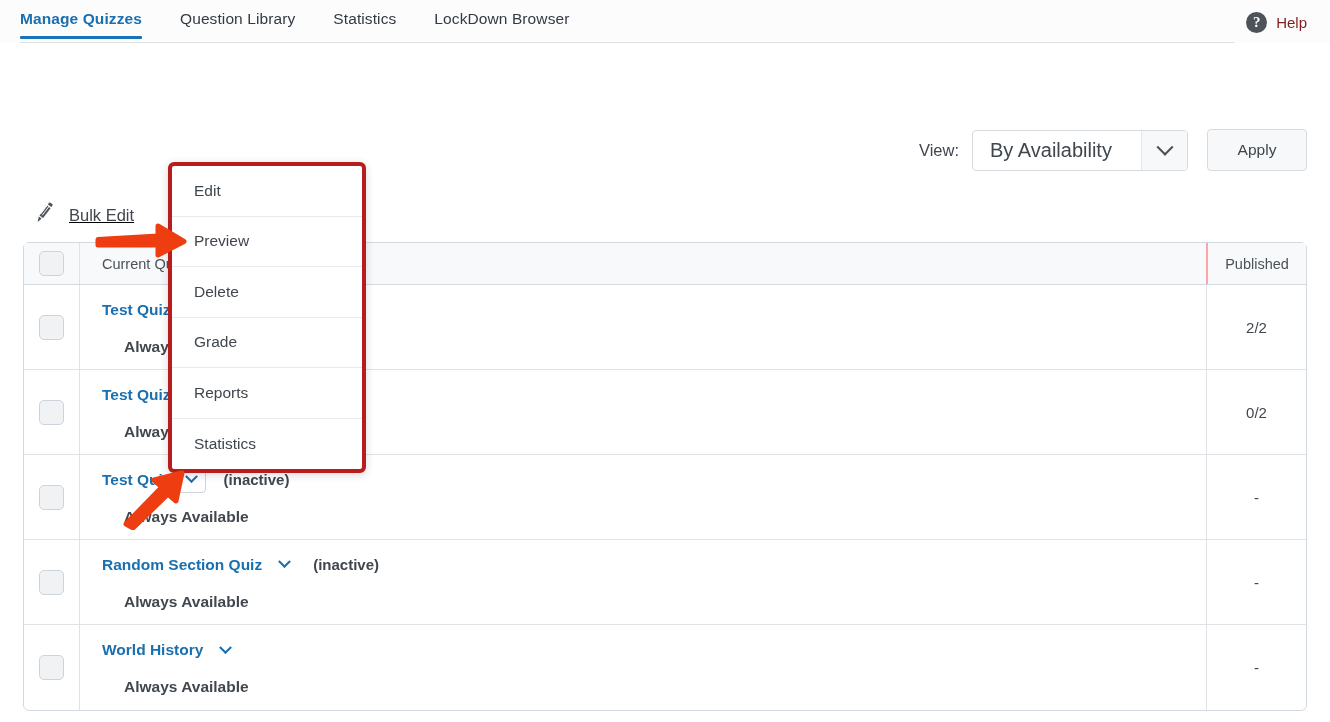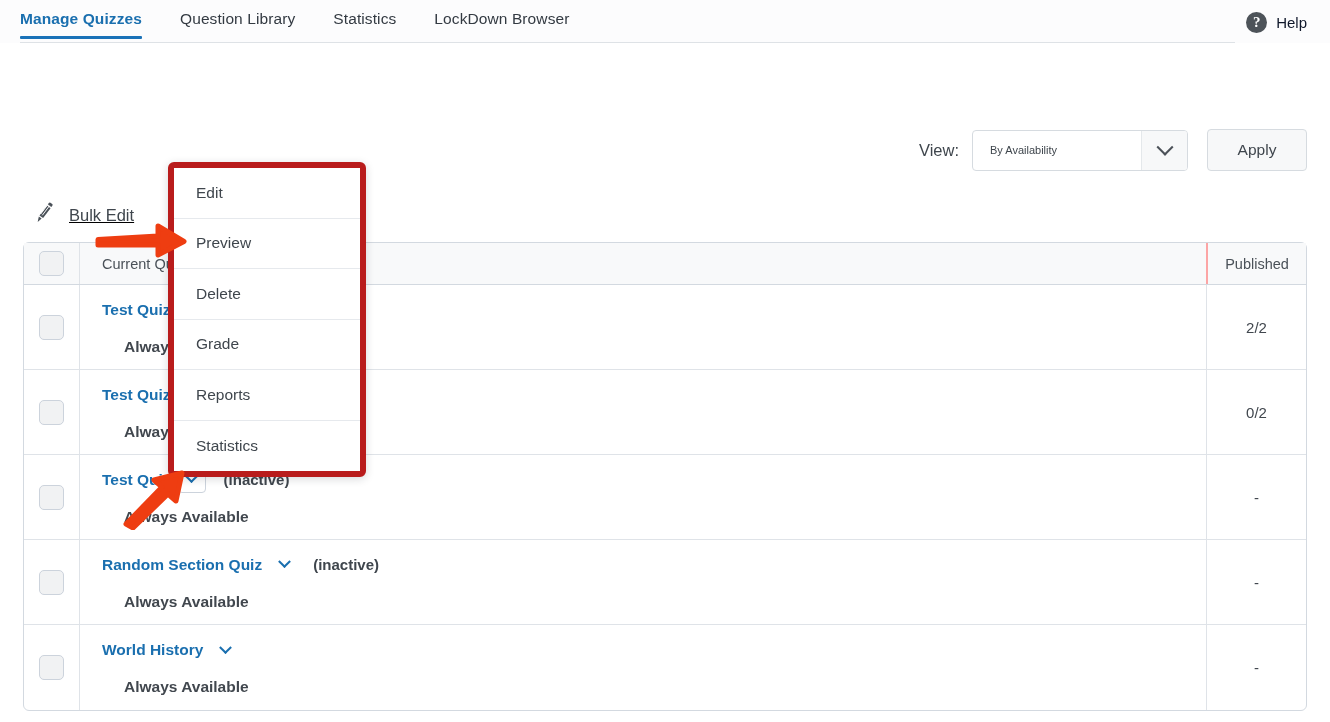--- a/index.html
+++ b/index.html
@@ -32,21 +32,21 @@
     height: 3px; background: #1a72b8; border-radius: 1px;
   }
   .help-wrap {
     position: absolute; right: 23px; top: 12px; display: flex; align-items: center; cursor: pointer;
   }
   .help-icon {
     width: 21px; height: 21px; border-radius: 50%; background: #4d5359;
     color: #fff; font-size: 15px; font-weight: bold; line-height: 21px;
     text-align: center; font-family: "Liberation Serif", serif;
   }
-  .help-label { font-size: 15px; color: #0f172a; margin-left: 9px; }
+  .help-label { font-size: 15px; color: #7f1d1d; margin-left: 9px; }
 
   
   .btnrow { position: absolute; left: 20px; top: 76px; display: flex; }
   .btn {
     height: 40px; border-radius: 4px; display: flex; align-items: center;
     justify-content: center; font-size: 14.5px; font-weight: bold; cursor: pointer;
     padding: 0 20px; white-space: nowrap;
   }
   .btn-primary { background: #1a72b8; color: #fff; border: 1px solid #1a72b8; width: 125px; padding:0; }
   .btn-secondary {
@@ -62,21 +62,21 @@
   #more-actions-button .chev { margin-left: 14px; color: #3f464d; }
 
   
   .viewrow { position: absolute; right: 23px; top: 129px; display: flex; align-items: center; }
   .view-label { font-size: 16.5px; color: #3f464d; margin-right: 13px; }
   .select {
     display: flex; height: 41px; border: 1px solid #d6dbe0; border-radius: 4px;
     background: #fff; overflow: hidden; cursor: pointer;
   }
   .select-value {
-    display: flex; align-items: center; padding: 0 17px; font-size: 11px;
+    display: flex; align-items: center; padding: 0 17px; font-size: 20px;
     color: #3f464d; min-width: 168px;
   }
   .select-arrow {
     width: 46px; background: #f7f8f9; border-left: 1px solid #e4e8eb;
     display: flex; align-items: center; justify-content: center; color: #4b5158;
   }
   .select-arrow .chev { width: 12px; height: 12px; border-width: 2.4px; }
   #apply-button {
     margin-left: 19px; width: 100px; height: 42px; padding: 0; font-weight: normal;
     font-size: 15.5px;
@@ -128,21 +128,21 @@
   .quiz-chev.focused {
     border: 1px solid #ccd3dc; border-radius: 4px; background: #fff;
     width: 28px; height: 26px; margin-left: 7px;
   }
   .inactive-tag { font-size: 15px; color: #3f464d; margin-left: 18px; white-space: nowrap; }
   .avail-line { font-size: 15.5px; color: #41474e; margin-top: 17px; padding-left: 22px; }
 
   
   .menu {
     position: absolute; left: 168px; top: 162px; width: 198px;
-    background: #fff; border: 6px solid #b91c1c; border-radius: 6px;
+    background: #fff; border: 4px solid #b91c1c; border-radius: 6px;
     box-shadow: 0 2px 9px rgba(22,30,40,.17); z-index: 40; overflow: hidden;
   }
   .menu-item {
     height: 50.5px; display: flex; align-items: center; padding-left: 22px;
     font-size: 15.5px; color: #3f464d; border-bottom: 1px solid #e6e9ed; cursor: pointer;
   }
   .menu-item:last-child { border-bottom: none; }
 
   
   .arrow-svg { position: absolute; z-index: 60; pointer-events: none; }

